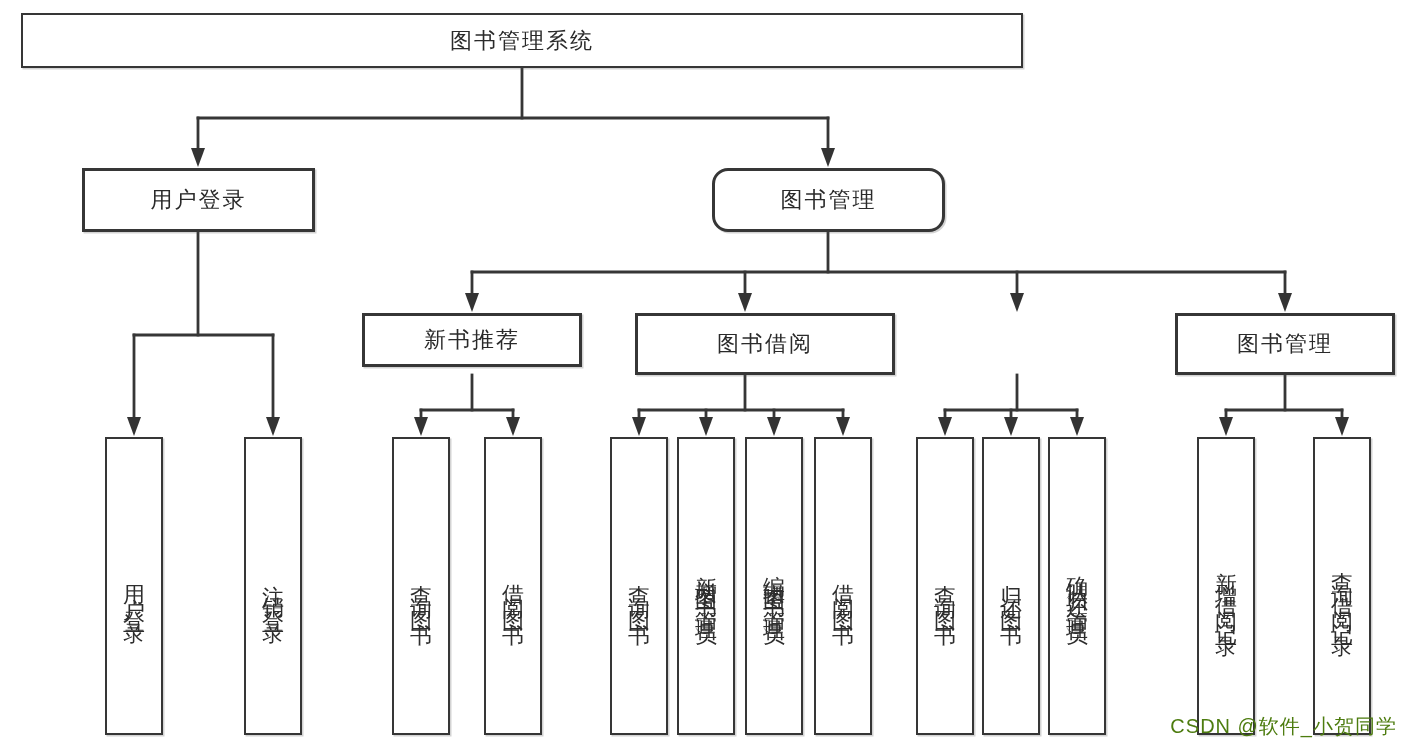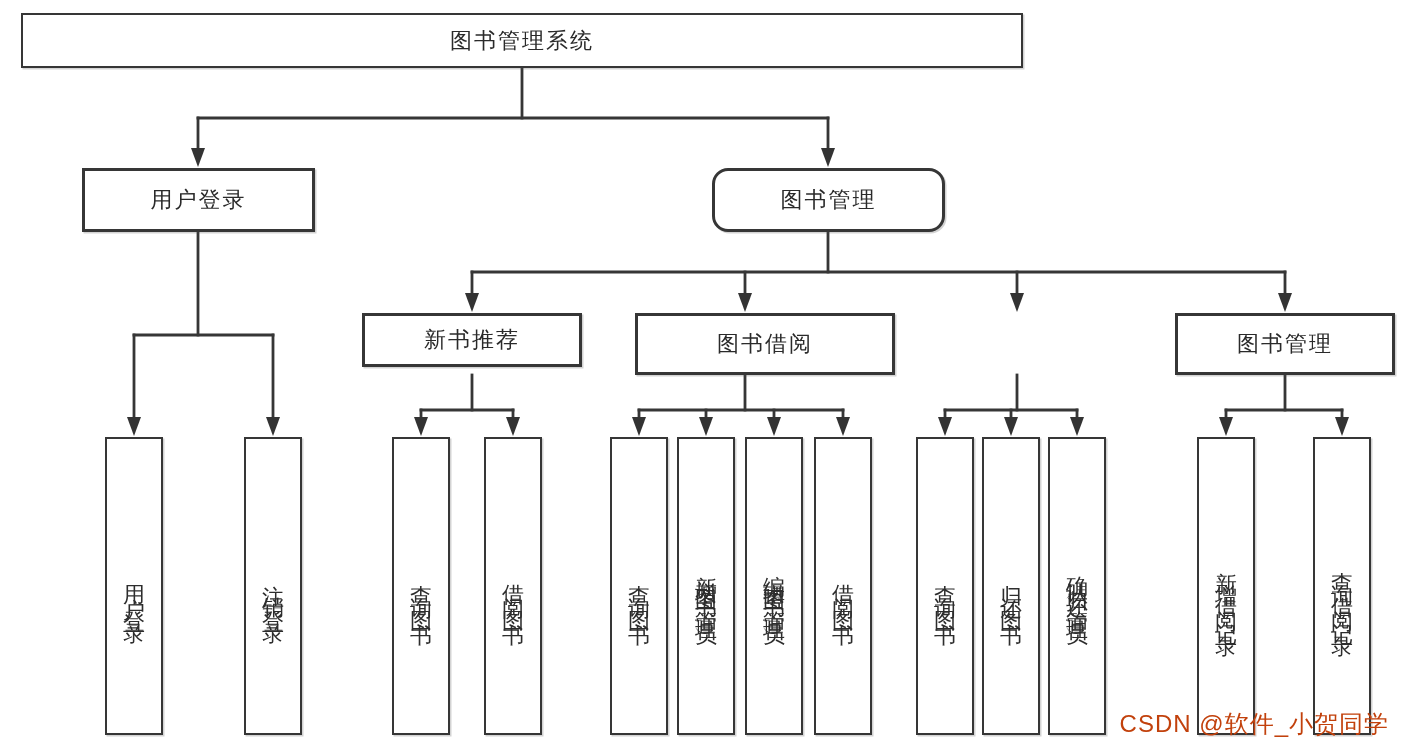--- a/index.html
+++ b/index.html
@@ -48,25 +48,25 @@
     white-space: nowrap;
     line-height: 1;
     margin-top: 13px; 
   }
   .vlabel.tight {
     letter-spacing: 7px;
     margin-top: 7px;
   }
   #watermark {
     position: absolute;
-    right: 16px;
+    right: 8px;
     bottom: 7px;
-    font-size: 24px;
+    font-size: 20px;
     letter-spacing: 1px;
-    color: #c2410c;
+    color: #4d7c0f;
     white-space: nowrap;
   }
 </style>
 </head>
 <body>
 
 <div id="stage">
 
   <svg id="connectors" viewBox="0 0 1405 747" xmlns="http://www.w3.org/2000/svg">
     <g stroke="#363636" stroke-width="2.8" stroke-linecap="square" fill="none">

